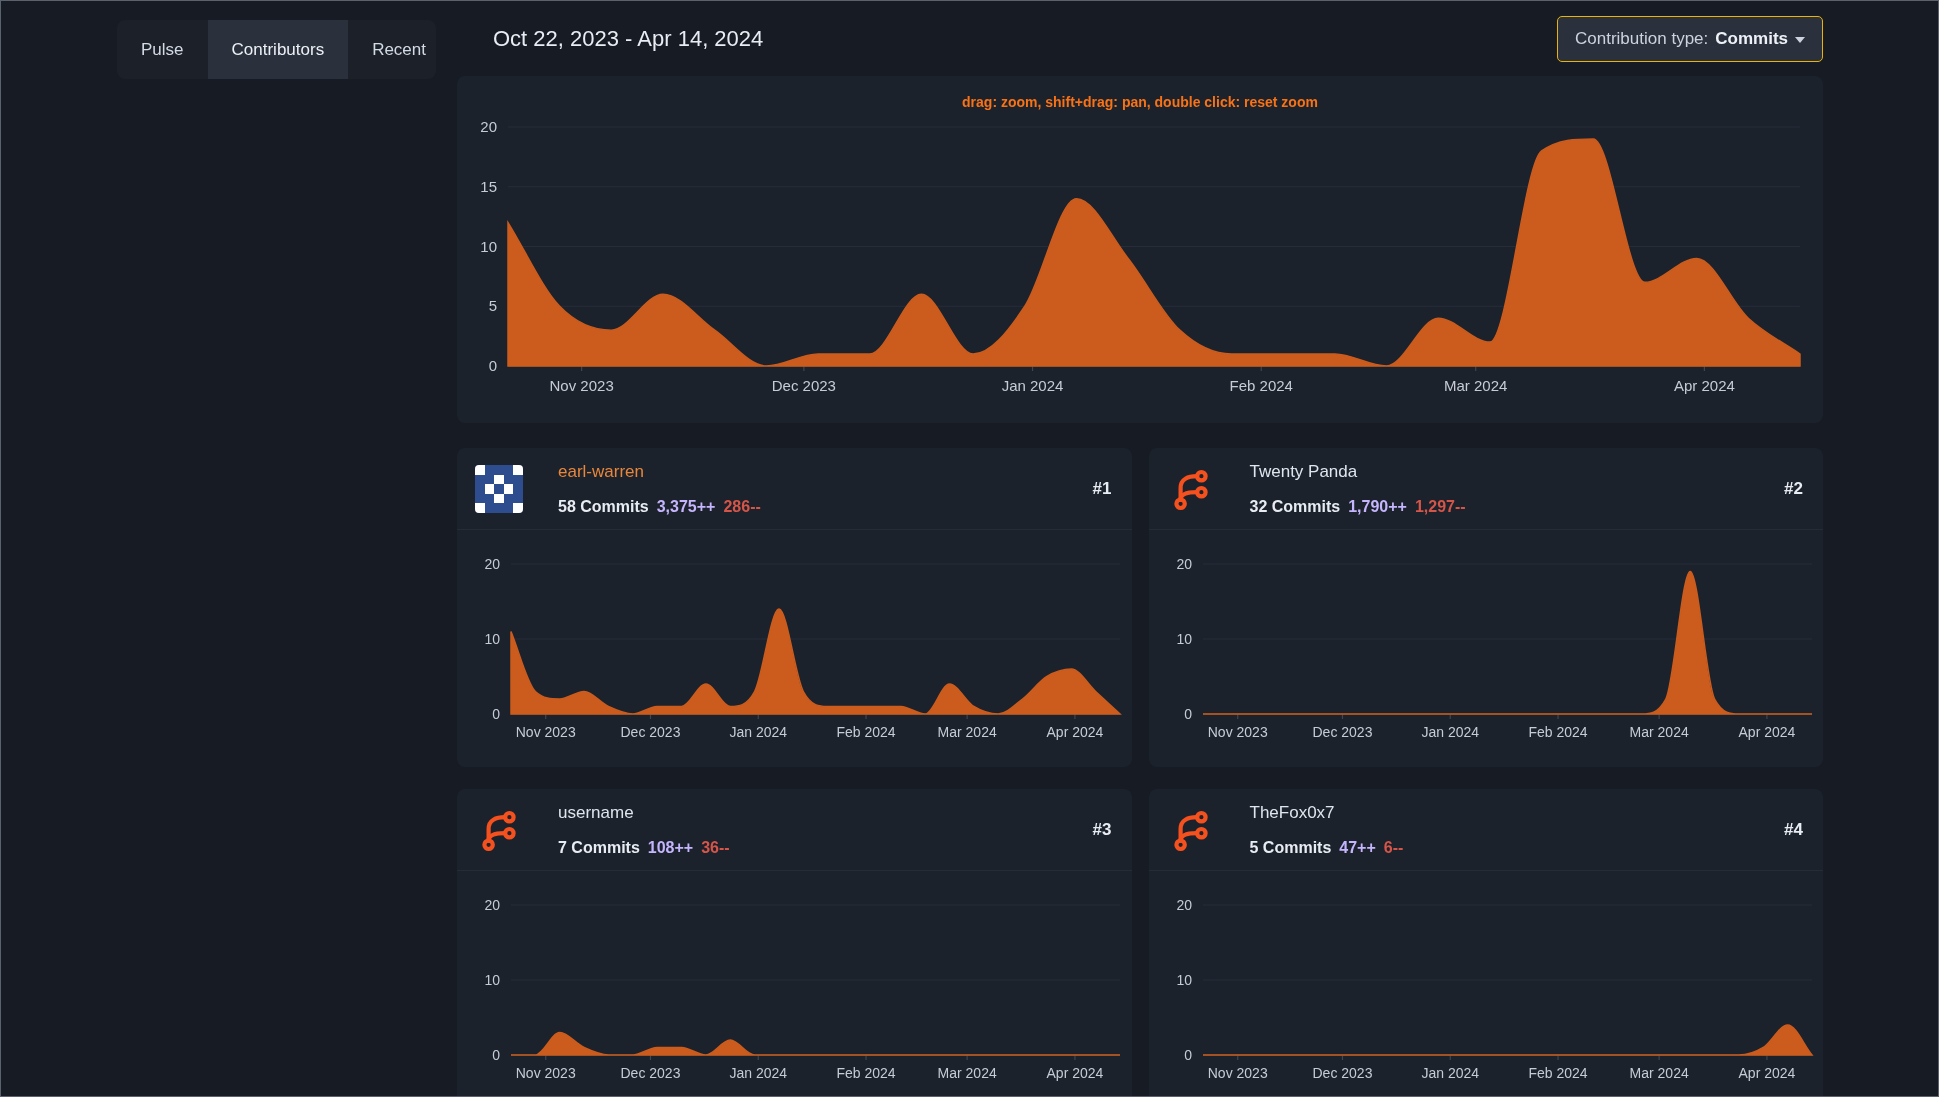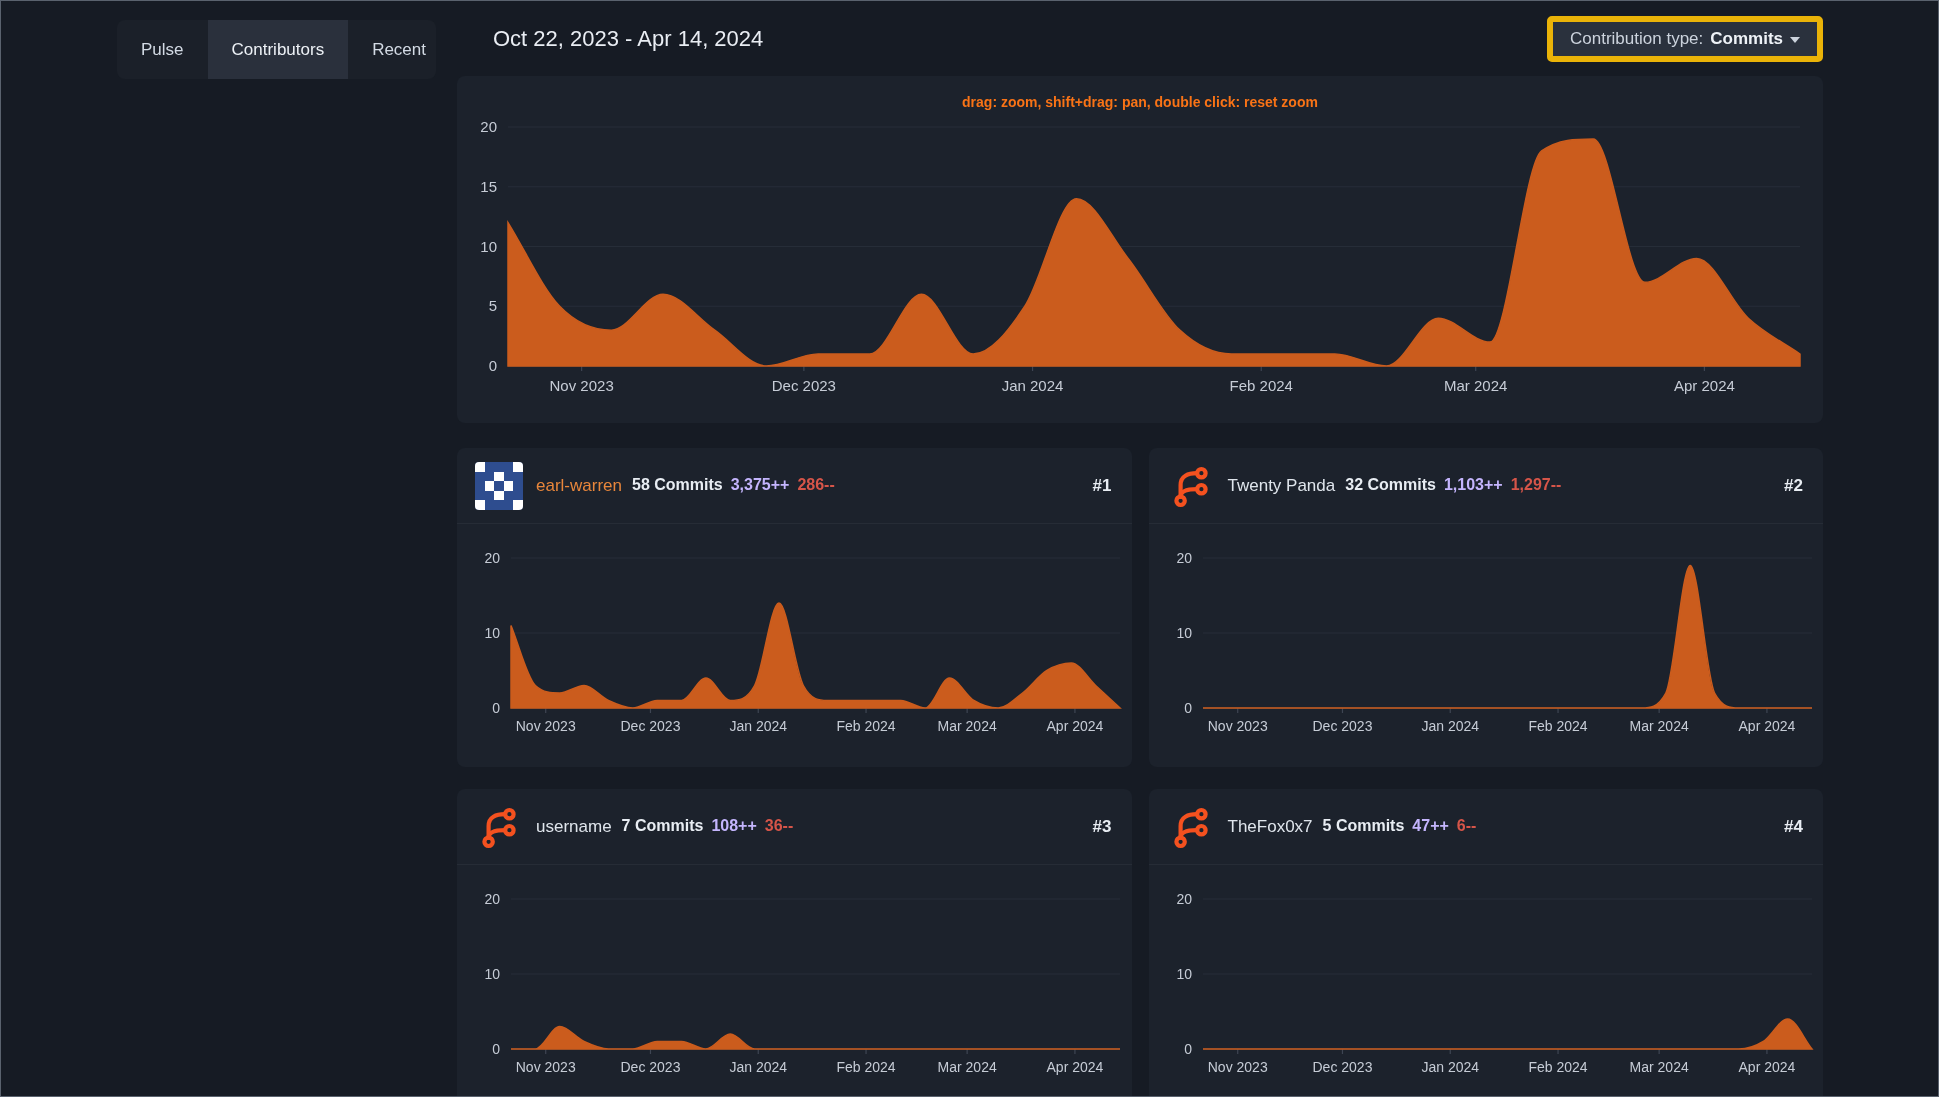--- a/index.html
+++ b/index.html
@@ -9,34 +9,34 @@
     font-family:"Liberation Sans",sans-serif;color:#dfe5ec;
   }
   .page{display:flex;}
   .sidebar{margin:19px 0 0 116px;width:319px;flex:none;}
   .menu{background:#1b2029;border-radius:8px;overflow:hidden;display:flex;flex-direction:row;}
   .menu-item{height:59px;line-height:59px;padding:0 24px;color:#d3dae4;font-size:17px;cursor:pointer;text-decoration:none;}
   .menu-item.active{background:#2a303c;color:#edf1f6;}
   .main{flex:1;margin-left:21px;margin-right:115px;min-width:0;}
   .main-header{display:flex;justify-content:space-between;align-items:center;margin-top:14px;height:47px;margin-left:36px;}
   .date-range{font-size:22px;font-weight:400;color:#e9edf3;margin:0;}
-  .btn{display:flex;align-items:center;gap:7px;background:#2a313d;border:6px solid #eab308;border-radius:5px;
+  .btn{display:flex;align-items:center;gap:7px;background:#2a313d;border:1px solid #eab308;border-radius:5px;
        height:46px;padding:0 17px;color:#ccd3dd;font-size:17px;cursor:pointer;font-family:inherit;text-align:center;}
   .btn b{color:#eef2f7;}
   .caret{width:0;height:0;border:5px solid transparent;border-top:6px solid #ccd3dd;margin-top:7px;}
   .card{background:#1c222c;border-radius:8px;}
   .main-chart-card{position:relative;height:347px;margin-top:14px;}
   .main-chart-card svg.chart{position:absolute;left:0;top:0;}
   .chart-hint{position:absolute;top:18px;left:0;right:0;text-align:center;font-size:14px;font-weight:700;color:#f97316;z-index:2;}
   .cards-grid{display:grid;grid-template-columns:1fr 1fr;gap:22px 17px;margin-top:25px;}
   .contributor-card{height:319px;overflow:hidden;}
   .contrib-header{display:flex;align-items:center;gap:13px;padding:14px 20px 13px 18px;border-bottom:1px solid #262c36;}
   .avatar{width:48px;height:48px;flex:none;border-radius:4px;overflow:hidden;display:block;}
   .avatar-svg{width:100%;height:100%;display:block;}
-  .contrib-info{flex:1;min-width:0;display:flex;flex-direction:row;gap:10px;}
+  .contrib-info{flex:1;min-width:0;display:flex;flex-direction:column;gap:16px;margin-left:22px;}
   .contrib-name{font-size:17px;color:#dfe5ec;text-decoration:none;width:max-content;cursor:pointer;}
   .contrib-stats{font-size:16px;font-weight:700;color:#e8edf3;display:flex;gap:8px;}
   .stat-add{color:#c4b5fd;}
   .stat-del{color:#d65549;}
   .rank{font-size:17px;font-weight:700;color:#e8edf3;align-self:center;}
   .mini-chart{height:241px;}
   svg.chart{display:block;}
   svg.chart text{font-family:"Liberation Sans",sans-serif;}
 </style>
 </head>
@@ -154,21 +154,21 @@
                 <circle cx="17.2" cy="13.6" r="2.1"></circle>
                 <circle cx="6.8" cy="19.4" r="2.1"></circle>
               <path d="M6.8 17.3 V11.5 C6.8 7 10.5 5.6 15 5.6"></path>
               <path d="M6.8 17.3 C6.8 14.2 10.5 13.6 15 13.6"></path>
             </svg>
           </span>
           <div class="contrib-info">
             <a class="contrib-name">Twenty Panda</a>
             <div class="contrib-stats">
               <b>32 Commits</b>
-              <b class="stat-add">1,103++</b>
+              <b class="stat-add">1,790++</b>
               <b class="stat-del">1,297--</b>
             </div>
           </div>
           <span class="rank">#2</span>
         </header>
         <div class="mini-chart">
             <svg viewBox="0 0 676 241" width="676" height="241" class="chart">
               <text x="43" y="189" text-anchor="end" fill="#c6ccd6" font-size="14">0</text>
               <line x1="54" x2="663" y1="109" y2="109" stroke="#262d38" stroke-width="1"></line>
               <text x="43" y="114" text-anchor="end" fill="#c6ccd6" font-size="14">10</text>

